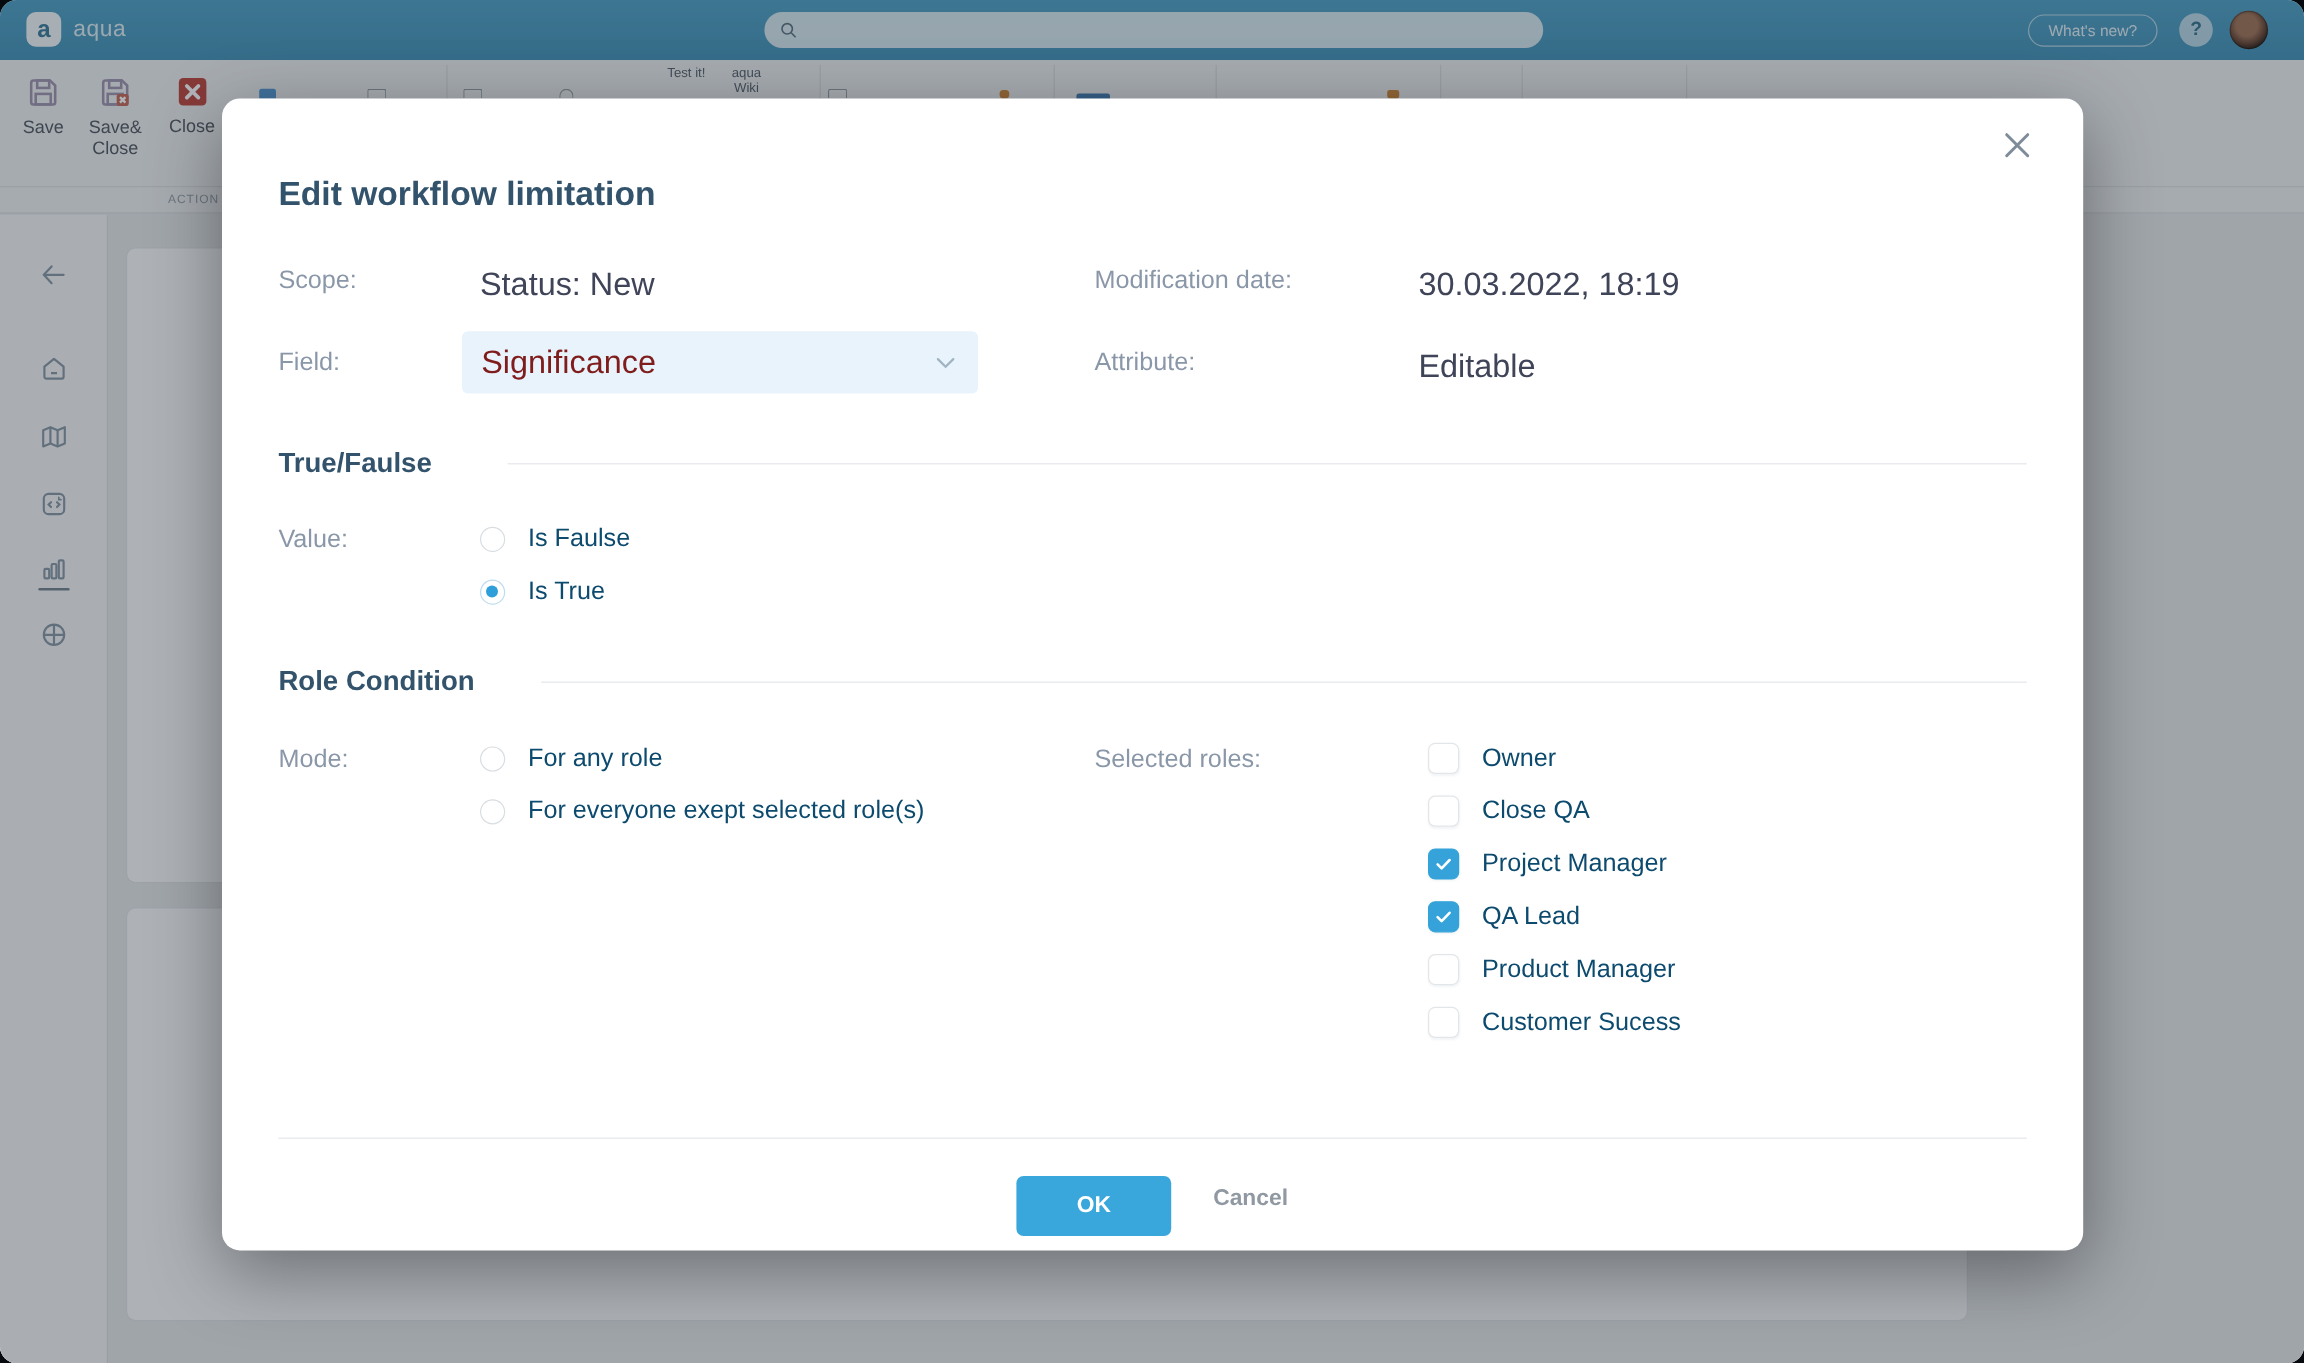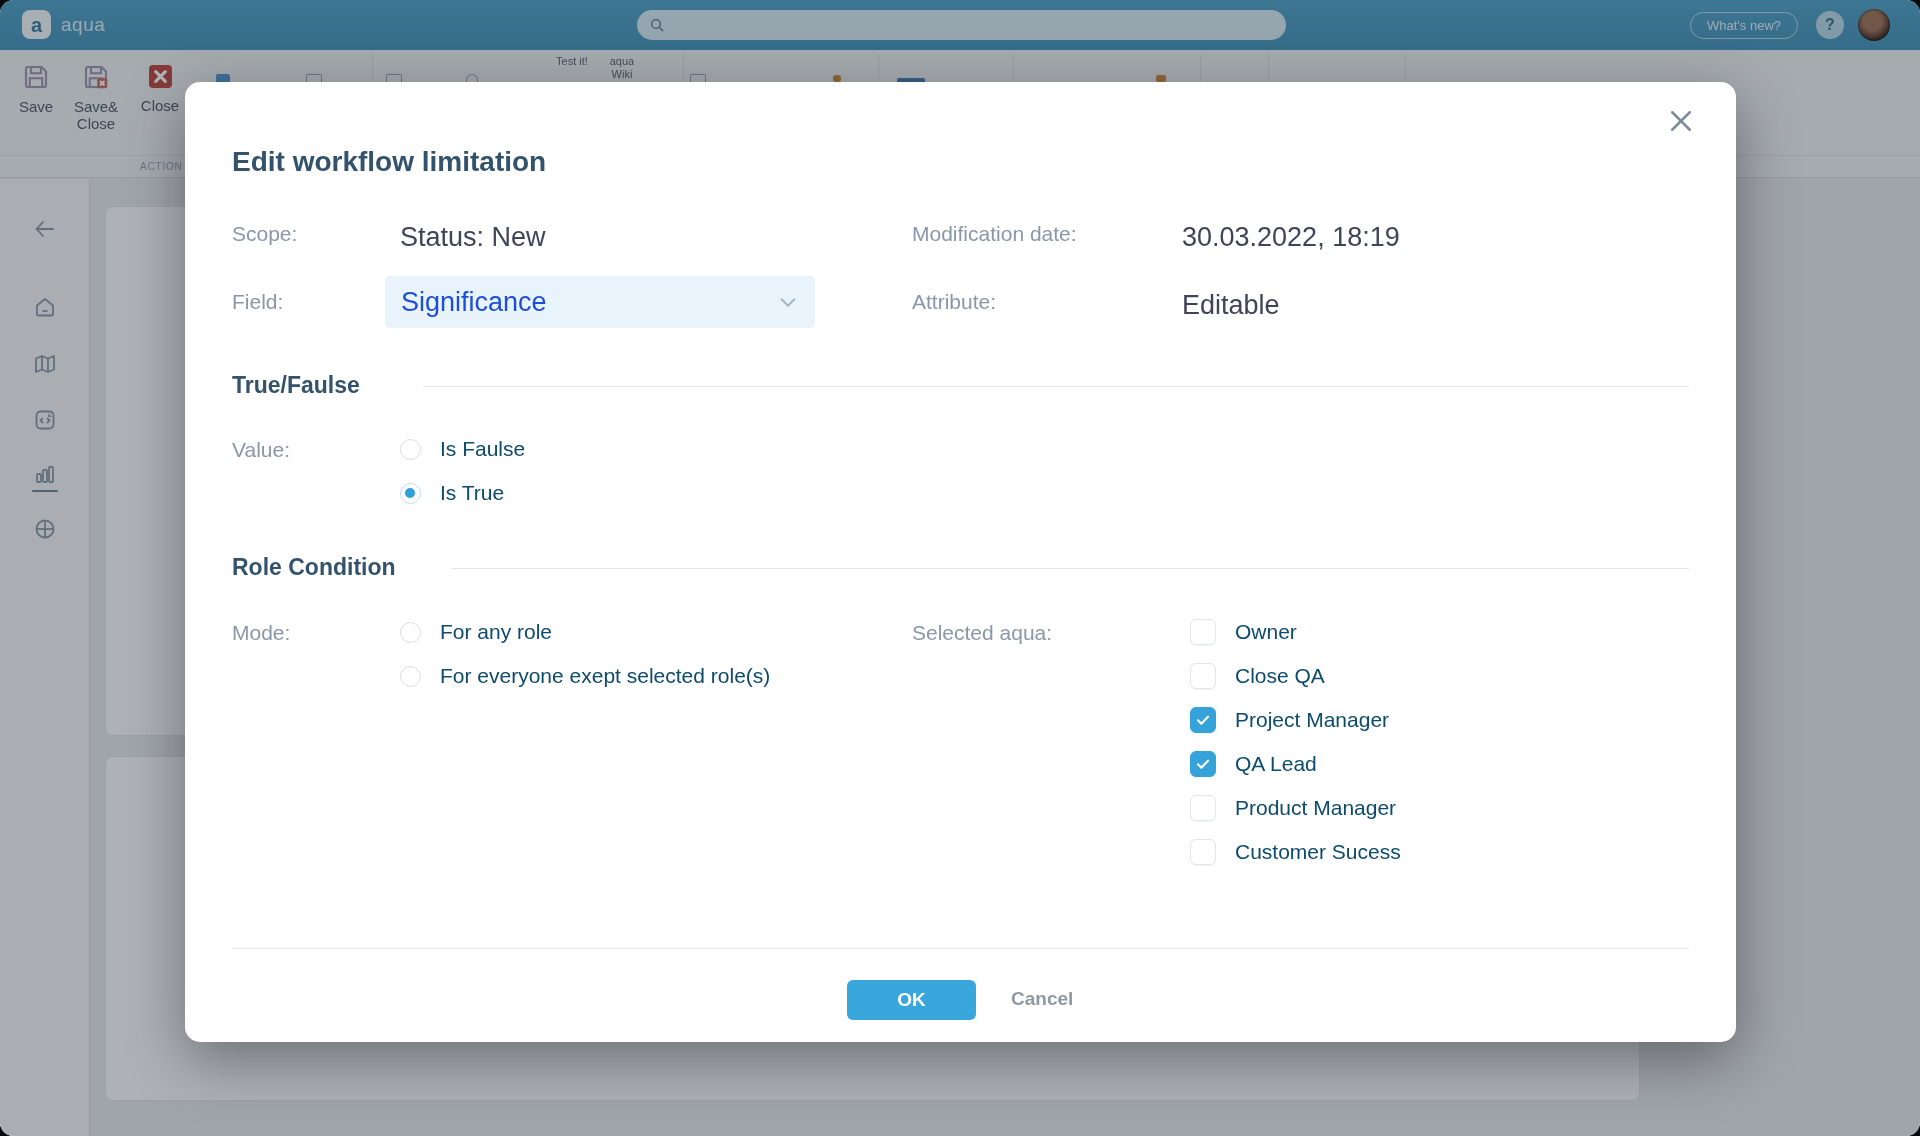--- a/index.html
+++ b/index.html
@@ -44,36 +44,36 @@
   #overlay { position:absolute; inset:0; background:rgba(16,26,38,.33); z-index:10; }
   #modal { position:absolute; left:185px; top:82px; width:1551px; height:960px; background:#ffffff; border-radius:15px;
     box-shadow:0 18px 60px rgba(0,0,0,.38); z-index:20; }
   .m-abs { position:absolute; }
   .m-title { left:47px; top:64px; font-size:28px; font-weight:bold; color:#32536b; }
   .m-close { right:40px; top:24px; width:30px; height:30px; color:#7e8b98; cursor:pointer; }
   .f-label { font-size:21px; color:#8a97a8; }
   .f-value { font-size:27px; color:#3f4458; }
   .dropdown { left:200px; top:194px; width:430px; height:52px; background:#e9f3fb; border-radius:5px;
     display:flex; align-items:center; padding:0 16px; cursor:pointer; }
-  .dropdown .f-value { flex:1; color:#1d4ed8; }
+  .dropdown .f-value { flex:1; color:#7f1d1d; }
   .chev { width:22px; height:22px; color:#9fb3c2; }
   .sec-head { font-size:23px; font-weight:bold; color:#32536b; }
   .sec-line { position:absolute; height:1px; background:#e4e7ea; }
   .opt-col { display:flex; flex-direction:column; }
   .opt-row { height:44px; display:flex; align-items:center; gap:19px; cursor:pointer; }
   .radio { width:21px; height:21px; border-radius:50%; border:1.5px solid #d8dde1; background:#fff; position:relative; flex:0 0 auto; }
   .opt-row.checked .radio { border-color:#bedcef; }
   .opt-row.checked .radio::after { content:""; position:absolute; left:4px; top:4px; width:10px; height:10px; border-radius:50%; background:#2e9fd9; }
   .opt-label { font-size:21px; color:#0c4a6e; }
   .cbx { width:26px; height:26px; border-radius:6px; border:1px solid #e3e6e9; background:#fff;
     box-shadow:0 1px 2px rgba(40,60,80,.06); display:flex; align-items:center; justify-content:center; flex:0 0 auto; }
   .opt-row.checked .cbx { background:#35a3d9; border-color:#35a3d9; }
   .cbx svg { width:16px; height:16px; color:#fff; display:none; }
   .opt-row.checked .cbx svg { display:block; }
-  .ok-btn { left:662px; top:898px; width:129px; height:40px; background:#3aa7dc; border:none; border-radius:6px;
+  .ok-btn { left:662px; top:898px; width:129px; height:50px; background:#3aa7dc; border:none; border-radius:6px;
     color:#fff; font-size:19px; font-weight:bold; cursor:pointer; font-family:"Liberation Sans",sans-serif; }
   .cancel-btn { left:826px; top:906px; font-size:19px; font-weight:bold; color:#9098a2; cursor:pointer; background:none; border:none; font-family:"Liberation Sans",sans-serif; }
   svg { display:block; }
 </style>
 </head>
 <body>
 
 <div id="app-window">
 
   <div id="topbar">
@@ -225,21 +225,21 @@
       <div class="opt-row">
         <span class="radio"></span>
         <span class="opt-label">For any role</span>
       </div>
       <div class="opt-row">
         <span class="radio"></span>
         <span class="opt-label">For everyone exept selected role(s)</span>
       </div>
     </div>
 
-    <div class="m-abs f-label" style="left:727px; top:539px;">Selected aqua:</div>
+    <div class="m-abs f-label" style="left:727px; top:539px;">Selected roles:</div>
     <div class="m-abs opt-col" style="left:1005px; top:528px;">
       <div class="opt-row">
         <span class="cbx"></span>
         <span class="opt-label">Owner</span>
       </div>
       <div class="opt-row">
         <span class="cbx"></span>
         <span class="opt-label">Close QA</span>
       </div>
       <div class="opt-row checked">

